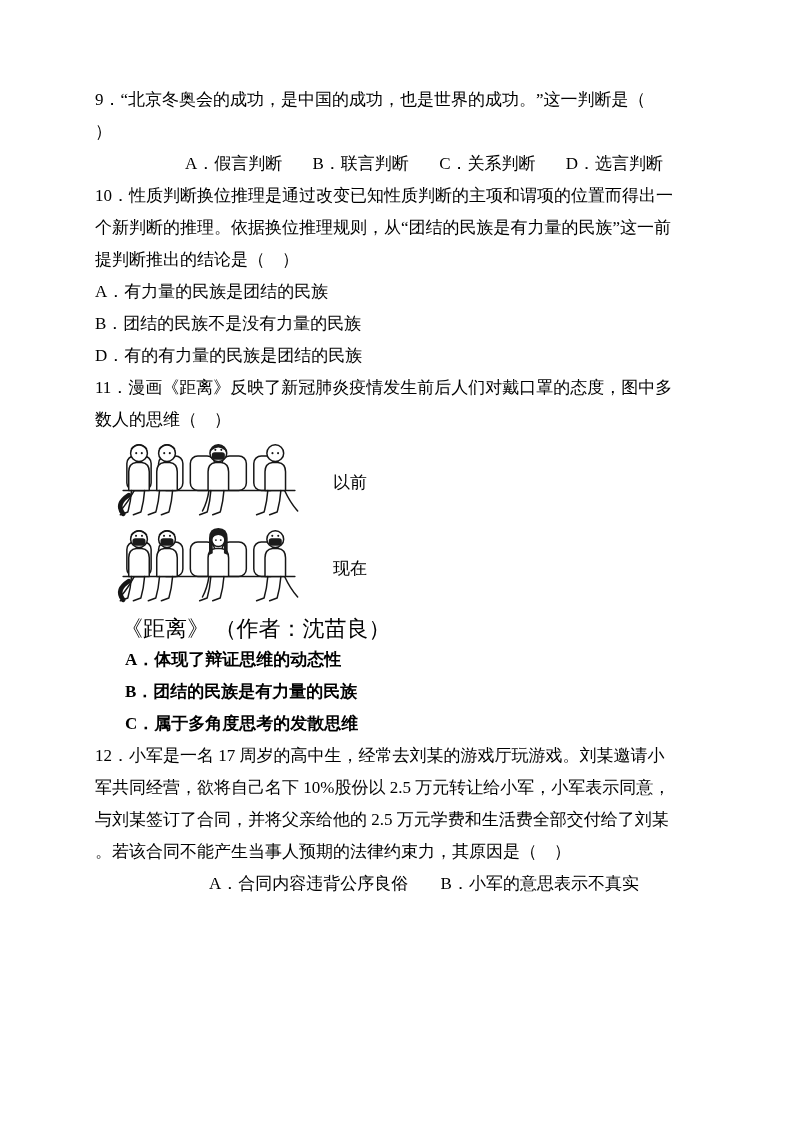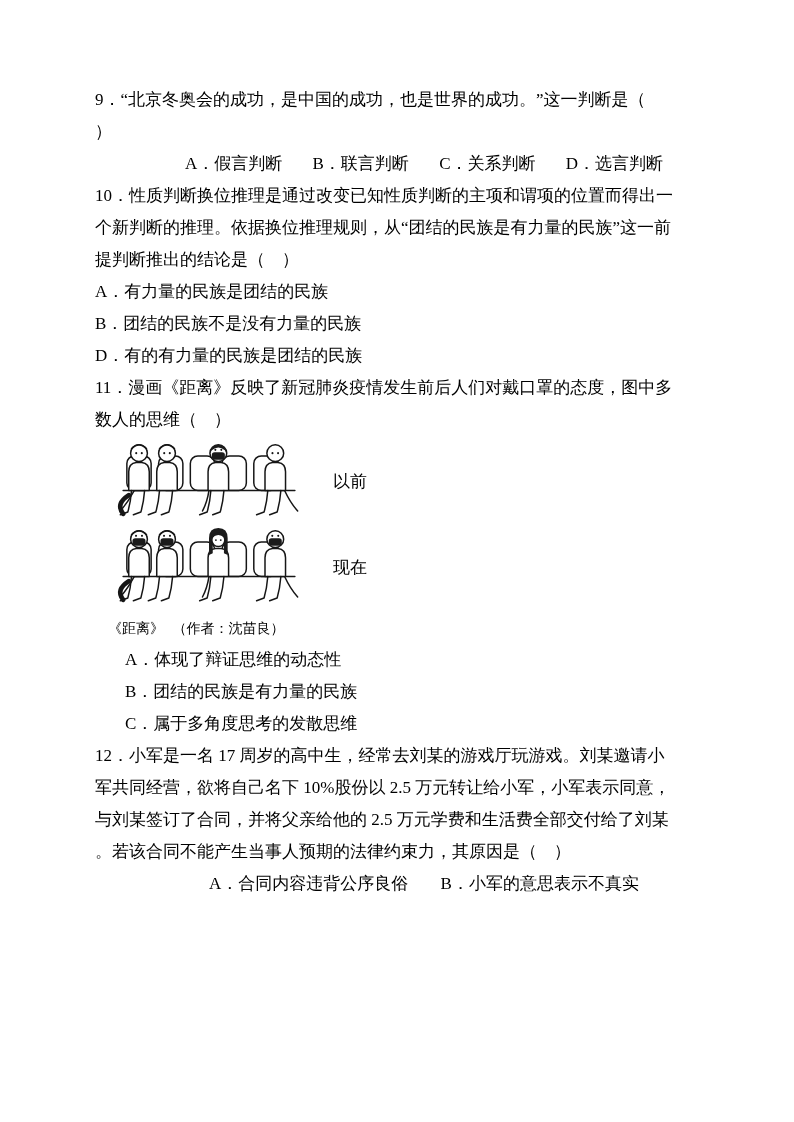--- a/index.html
+++ b/index.html
@@ -13,29 +13,29 @@
     width:628px;
     padding:84px 71px 0 95px;
     font-size:17px;
     line-height:32px;
   }
   p{margin:0;}
   .stem{white-space:pre-wrap;}
   .opts-inline{padding-left:30px;text-align:center;}
   .opts-inline .opt + .opt{margin-left:26px;}
   .opt-line{padding-left:0;}
-  .opt-line.indented{padding-left:30px;}
+  .opt-line.indented{padding-left:30px;font-weight:bold;}
   .opt-multiline{padding-left:30px;white-space:pre-wrap;}
   .q12-opts .opt + .opt{margin-left:28px;}
 
-  figure.comic{margin:4px 0 0 0;padding:0;font-family:Liberation Mono, monospace;}
+  figure.comic{margin:4px 0 0 0;padding:0;}
   .comic-row{display:flex;align-items:center;gap:26px;margin-left:16px;height:86px;}
   .comic-svg{display:block;}
   .comic-label{font-size:17px;line-height:20px;}
-  figcaption.comic-caption{margin:2px 0 0 13px;font-size:14px;line-height:30px;}
+  figcaption.comic-caption{margin:2px 0 0 26px;font-size:22px;line-height:30px;}
 
   svg .ln{fill:none;stroke:#161616;stroke-width:1.6;stroke-linecap:round;stroke-linejoin:round;}
   svg .thick{fill:none;stroke:#161616;stroke-width:5;stroke-linecap:round;}
   svg .solid{fill:#fff;stroke:#161616;stroke-width:1.6;stroke-linejoin:round;}
   svg .dark{fill:#1b1b1b;stroke:none;}
   svg .dot{fill:#161616;stroke:none;}
 </style>
 </head>
 <body>
 

